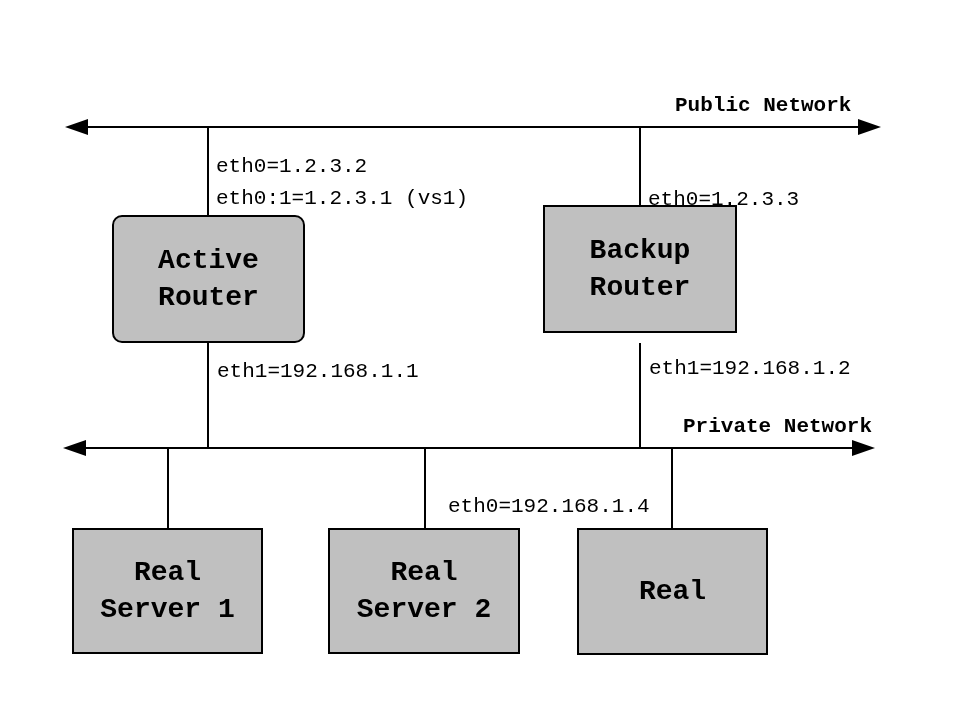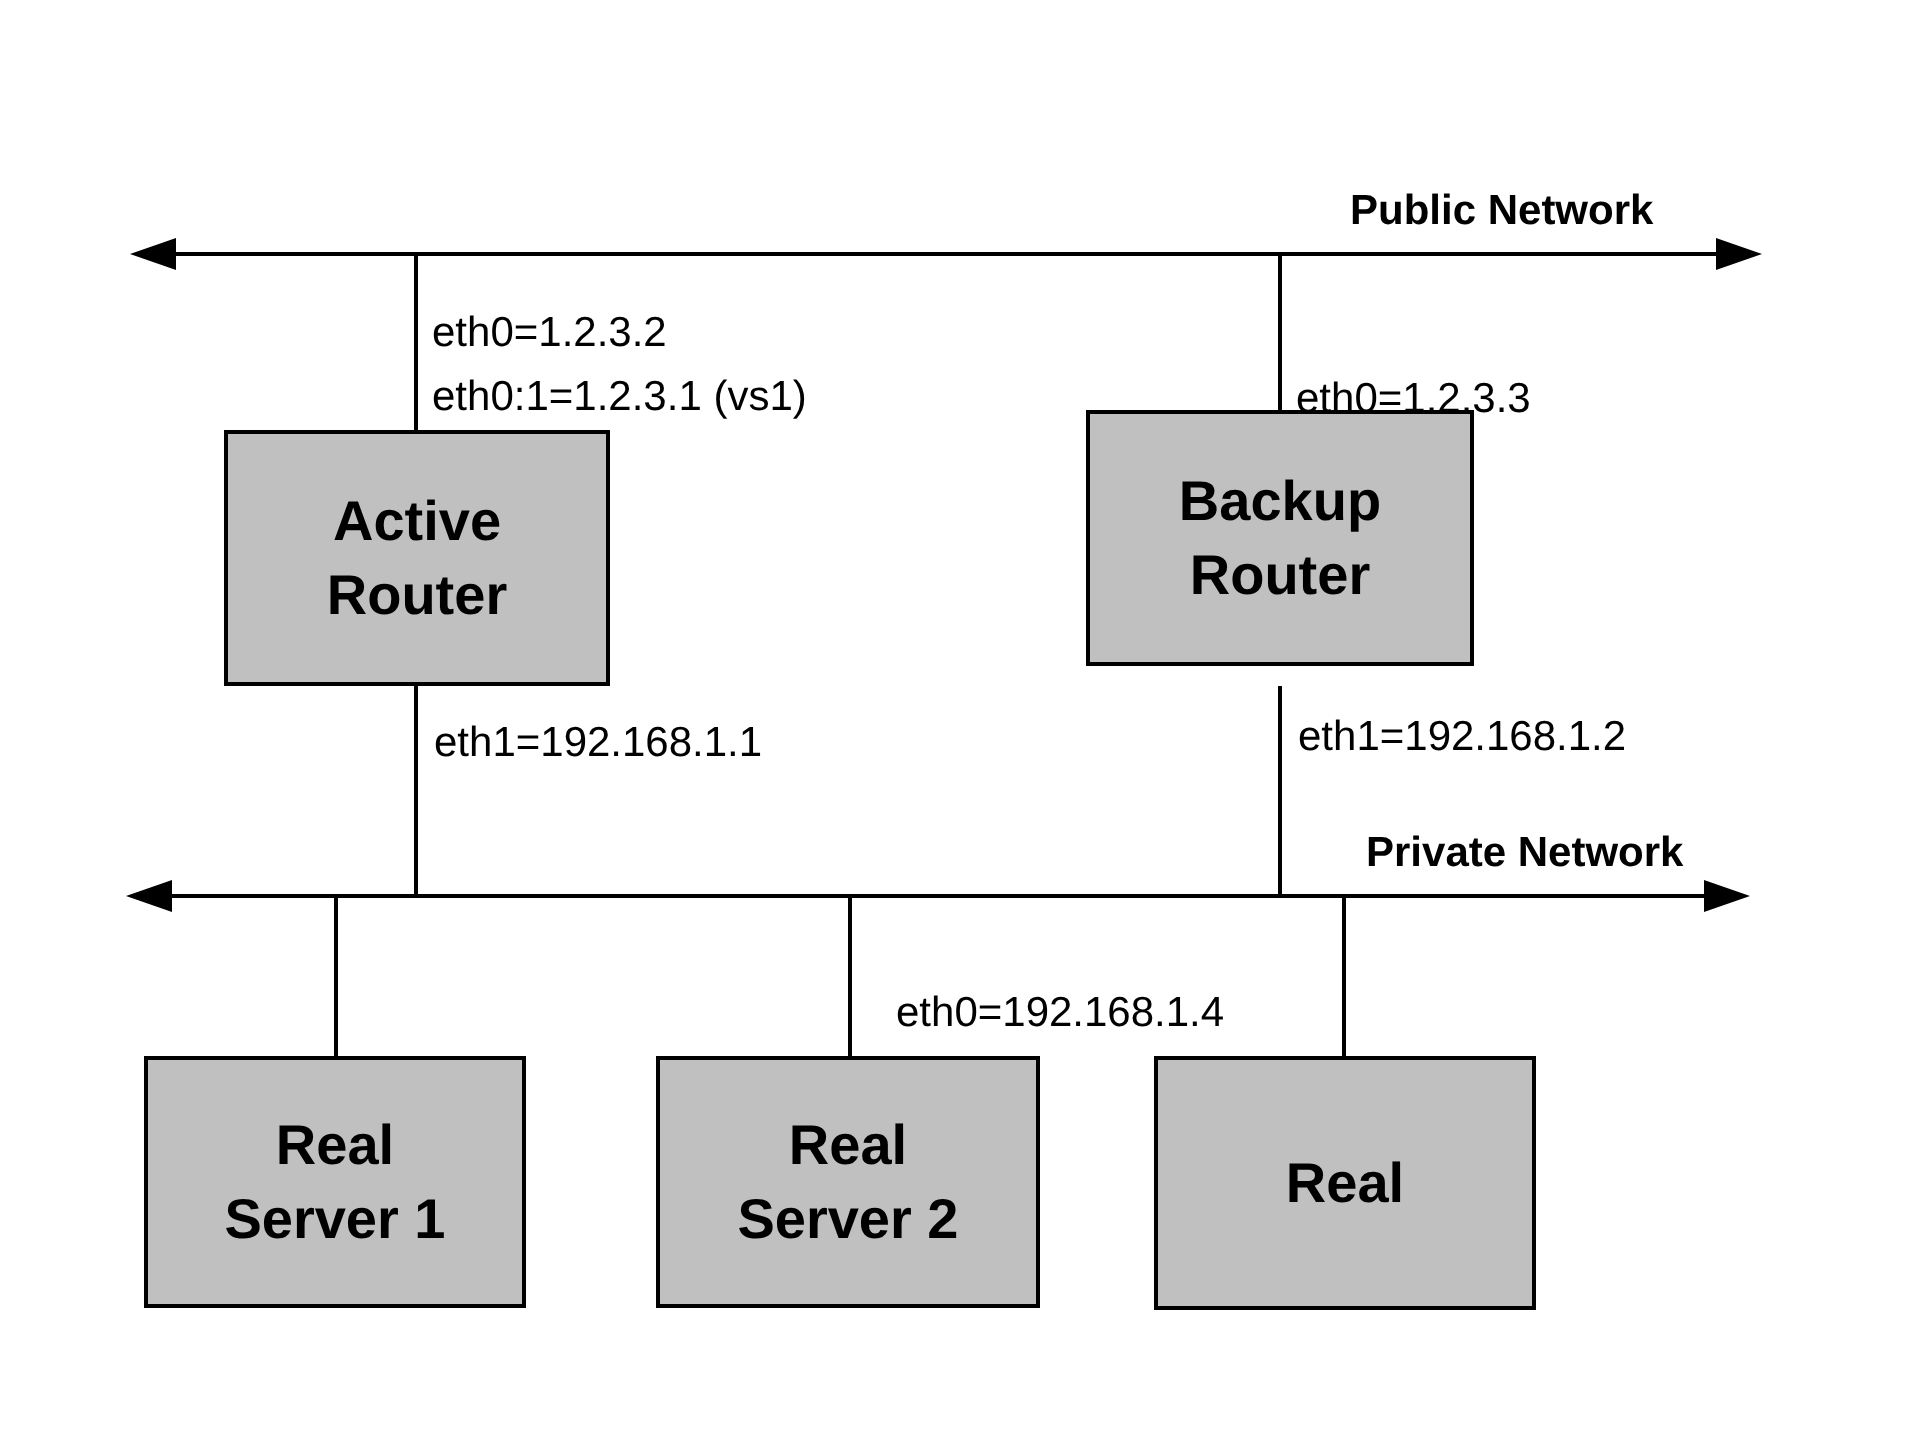--- a/index.html
+++ b/index.html
@@ -6,21 +6,21 @@
     --bg:#ffffff;
     --node-fill:#c0c0c0;
     --line:#000000;
     --text:#000000;
   }
   html,body{margin:0;padding:0;background:#fff;}
   .canvas{
     position:relative;
     width:959px;height:671px;
     background:var(--bg);
-    font-family:Liberation Sans, sans-serif;
+    font-family:Liberation Mono, monospace;
     color:var(--text);
     overflow:hidden;
   }
   .hline,.vline{position:absolute;background:var(--line);}
   .hline{height:2px;}
   .vline{width:2px;}
   .arrow{position:absolute;width:0;height:0;}
   .arrow.left{border-top:8px solid transparent;border-bottom:8px solid transparent;border-right:23px solid var(--line);}
   .arrow.right{border-top:8px solid transparent;border-bottom:8px solid transparent;border-left:23px solid var(--line);}
   .node{
@@ -61,21 +61,21 @@
   <div class="vline" style="left:207px;top:343px;height:105px;"></div>
   <div class="vline" style="left:639px;top:343px;height:105px;"></div>
   <div class="vline" style="left:167px;top:448px;height:80px;"></div>
   <div class="vline" style="left:424px;top:448px;height:80px;"></div>
   <div class="vline" style="left:671px;top:448px;height:80px;"></div>
 
   <div class="iface" style="left:216px;top:155px;">eth0=1.2.3.2</div>
   <div class="iface" style="left:216px;top:187px;">eth0:1=1.2.3.1 (vs1)</div>
   <div class="iface" style="left:648px;top:188px;">eth0=1.2.3.3</div>
 
-  <div class="node" style="left:112px;top:215px;width:193px;height:128px;">
+  <div class="node" style="left:112px;top:215px;width:193px;height:128px;border-radius:10px;">
     <span>Active</span>
     <span>Router</span>
   </div>
   <div class="node" style="left:543px;top:205px;width:194px;height:128px;">
     <span>Backup</span>
     <span>Router</span>
   </div>
 
   <div class="iface" style="left:217px;top:360px;">eth1=192.168.1.1</div>
   <div class="iface" style="left:649px;top:357px;">eth1=192.168.1.2</div>

